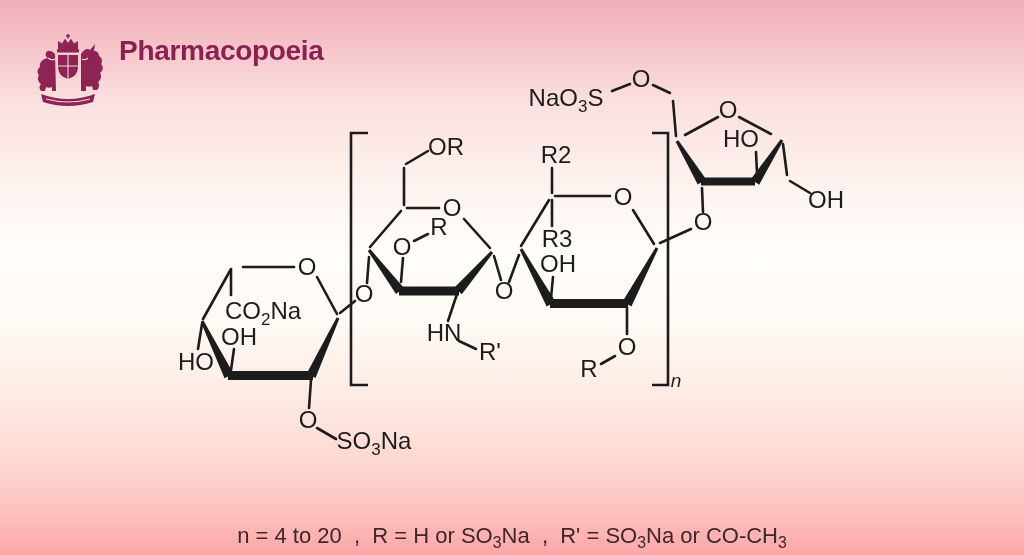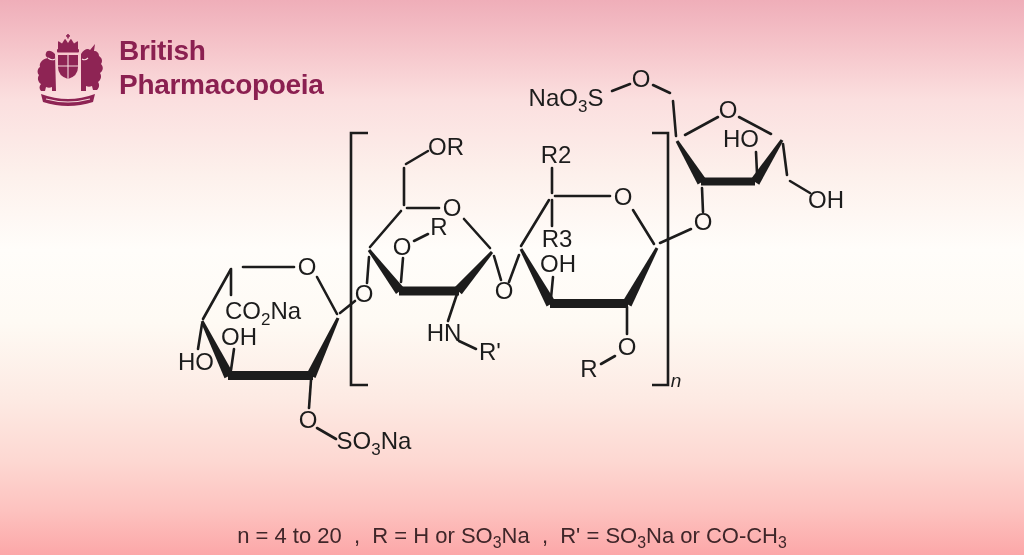--- a/index.html
+++ b/index.html
@@ -51,21 +51,20 @@
         <path d="M53,21 C56,16 60,15 62,17 L67,11 L66,18 C69,18 71,20 71,23 C74,25 75,28 73,31 C76,34 75,38 72,40 C74,43 73,47 70,49 C72,52 71,55 69,57 L65,57 L64,53 C62,54 60,54 58,53 L58,58 L53,58 Z"></path>
         <path d="M13,61 Q40,71 67,61 L65,69 Q40,77 15,69 Z"></path>
       </g>
       <g stroke="#f6d9dc" stroke-width="1.1" fill="none">
         <path d="M40,22 V46 M30,33 H50"></path>
         <path d="M18,66 Q40,72 62,66"></path>
         <path d="M20,25 Q24,28 27,26 M60,25 Q57,28 54,26"></path>
       </g>
     </svg>
     <div class="logo-text">
-      <div>British</div>
       <div>Pharmacopoeia</div>
     </div>
   </div>
 
   <svg class="structure-svg" viewBox="0 0 1024 555">
 
     <g stroke="#1c1c1c" stroke-width="2.6" stroke-linecap="round" fill="none">
       <path d="M243,267 L294,267"></path>
       <path d="M317,277 L337,314"></path>
       <path d="M231,269 L203,319"></path>

